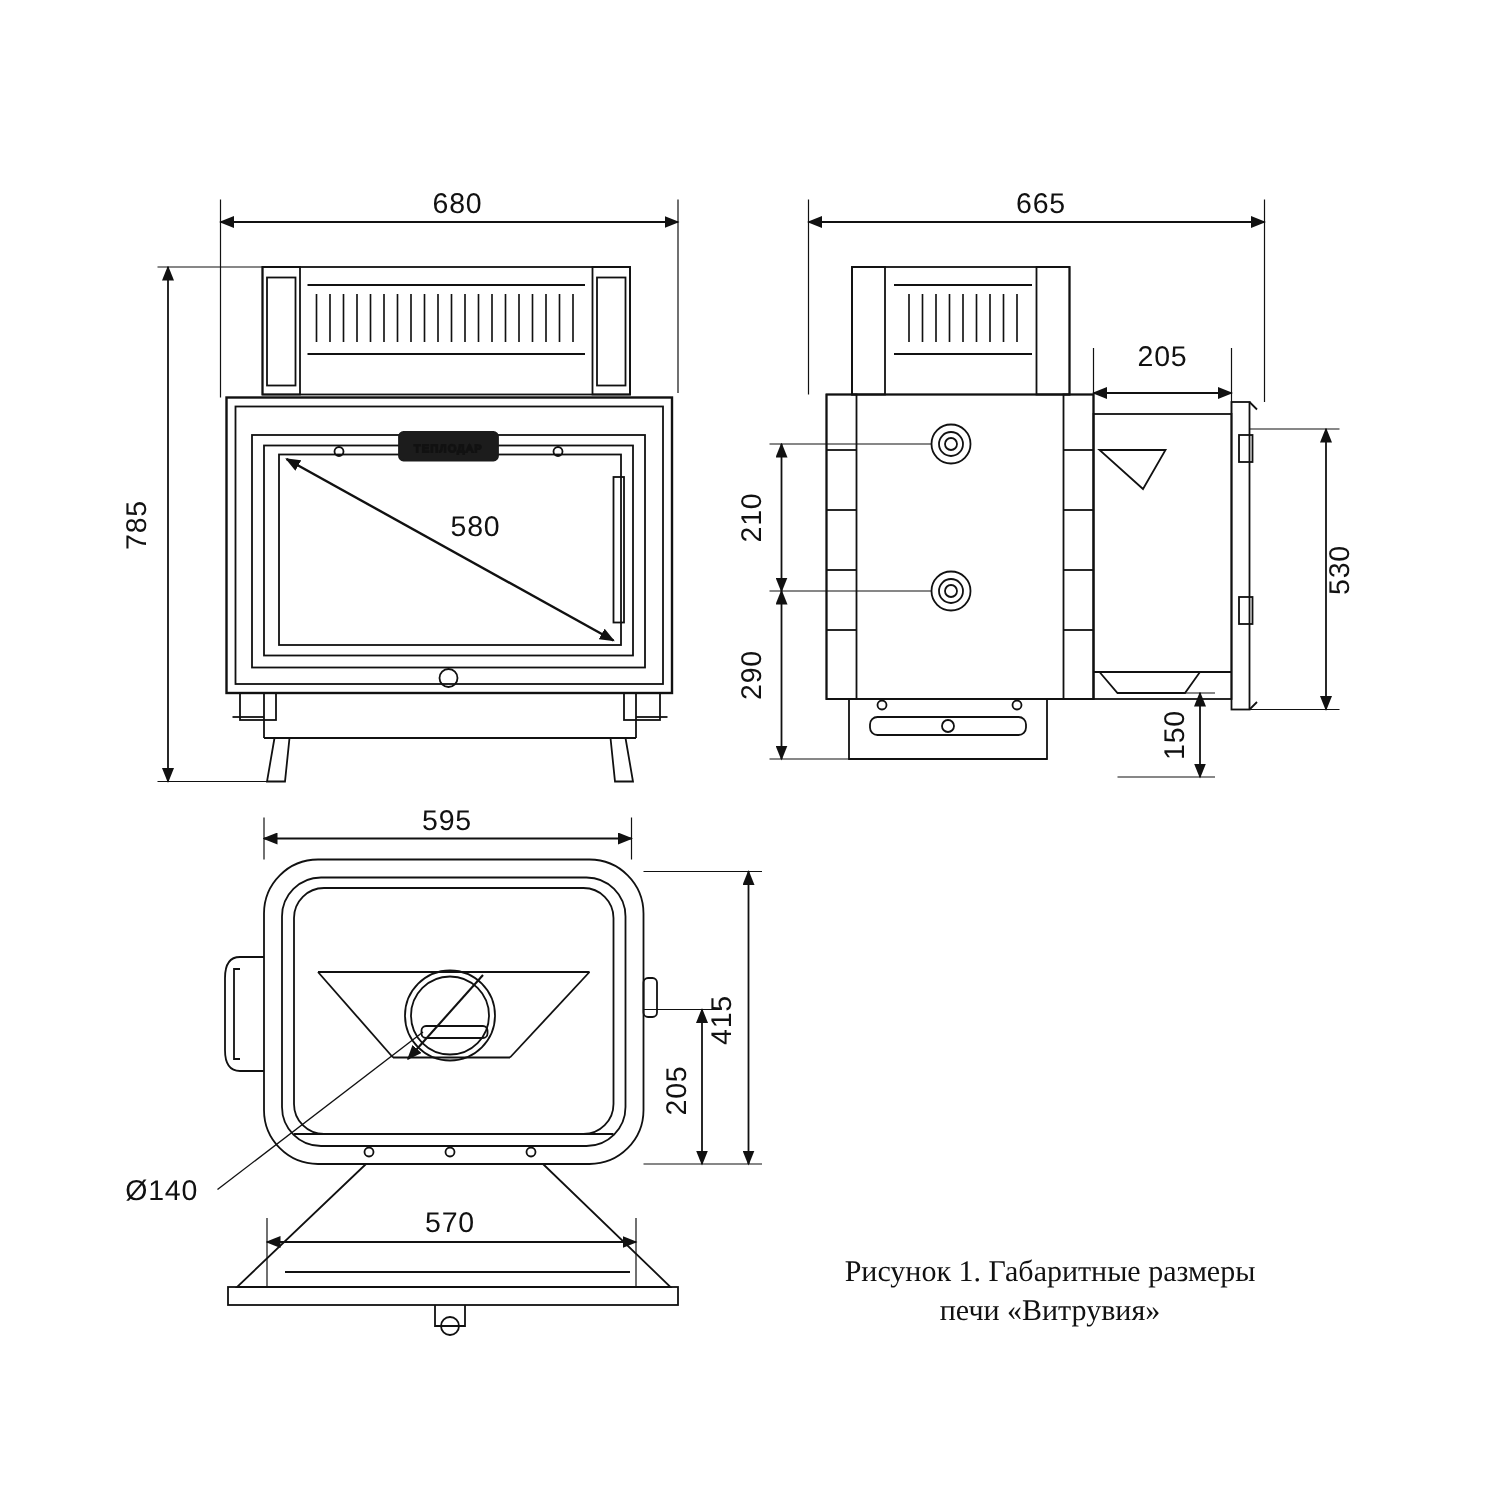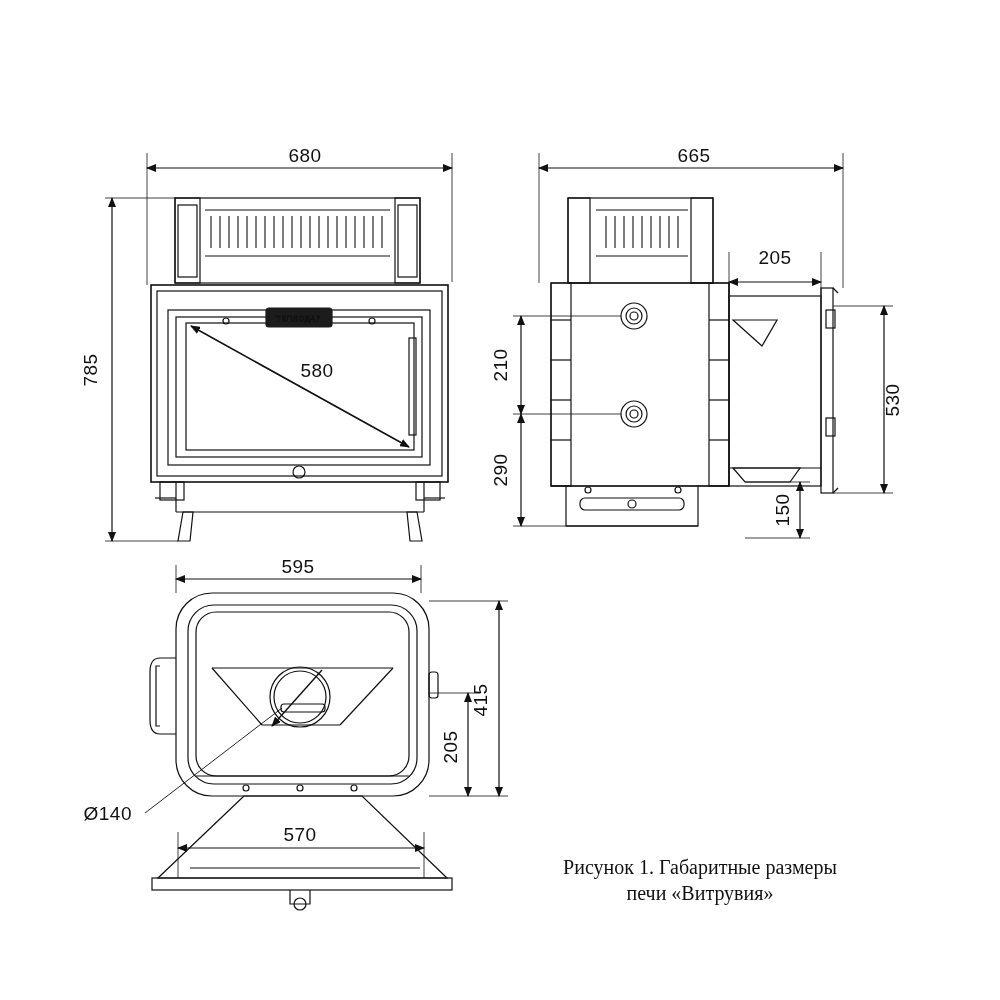--- a/index.html
+++ b/index.html
@@ -14,21 +14,20 @@
     color: #1a1a1a;
     position: relative;
     overflow: hidden;
   }
   #stage {
     position: absolute;
     left: 0;
     top: 0;
     width: 1000px;
     height: 732px;
-    margin-top: 20px;
   }
   svg { display: block; }
   .dimtext {
     font-family: "Liberation Sans", sans-serif;
     font-size: 19px;
     fill: #111111;
     letter-spacing: 0.5px;
   }
   .caption {
     font-family: "Liberation Serif", serif;

